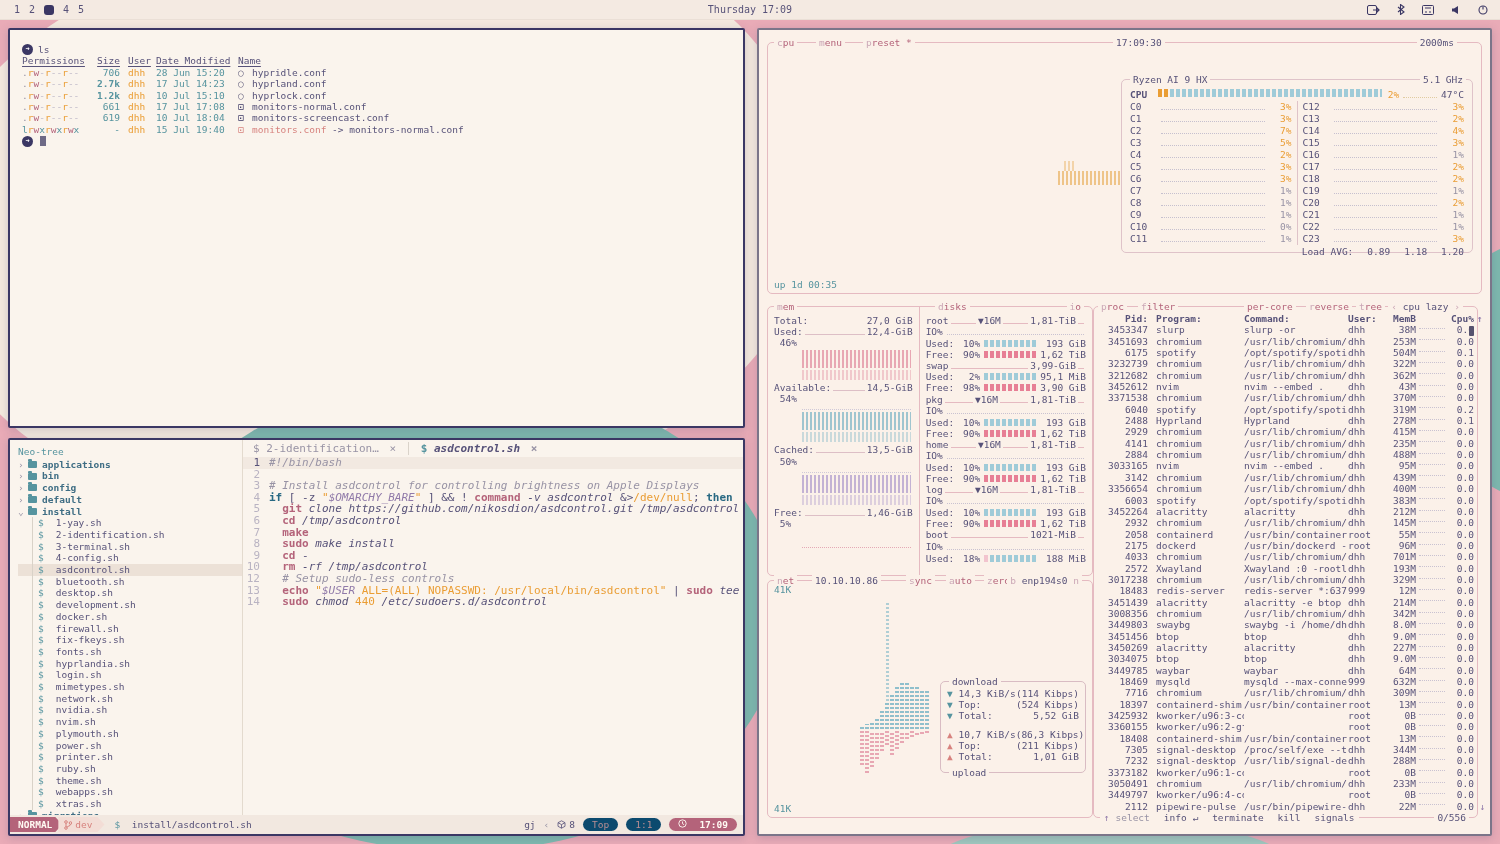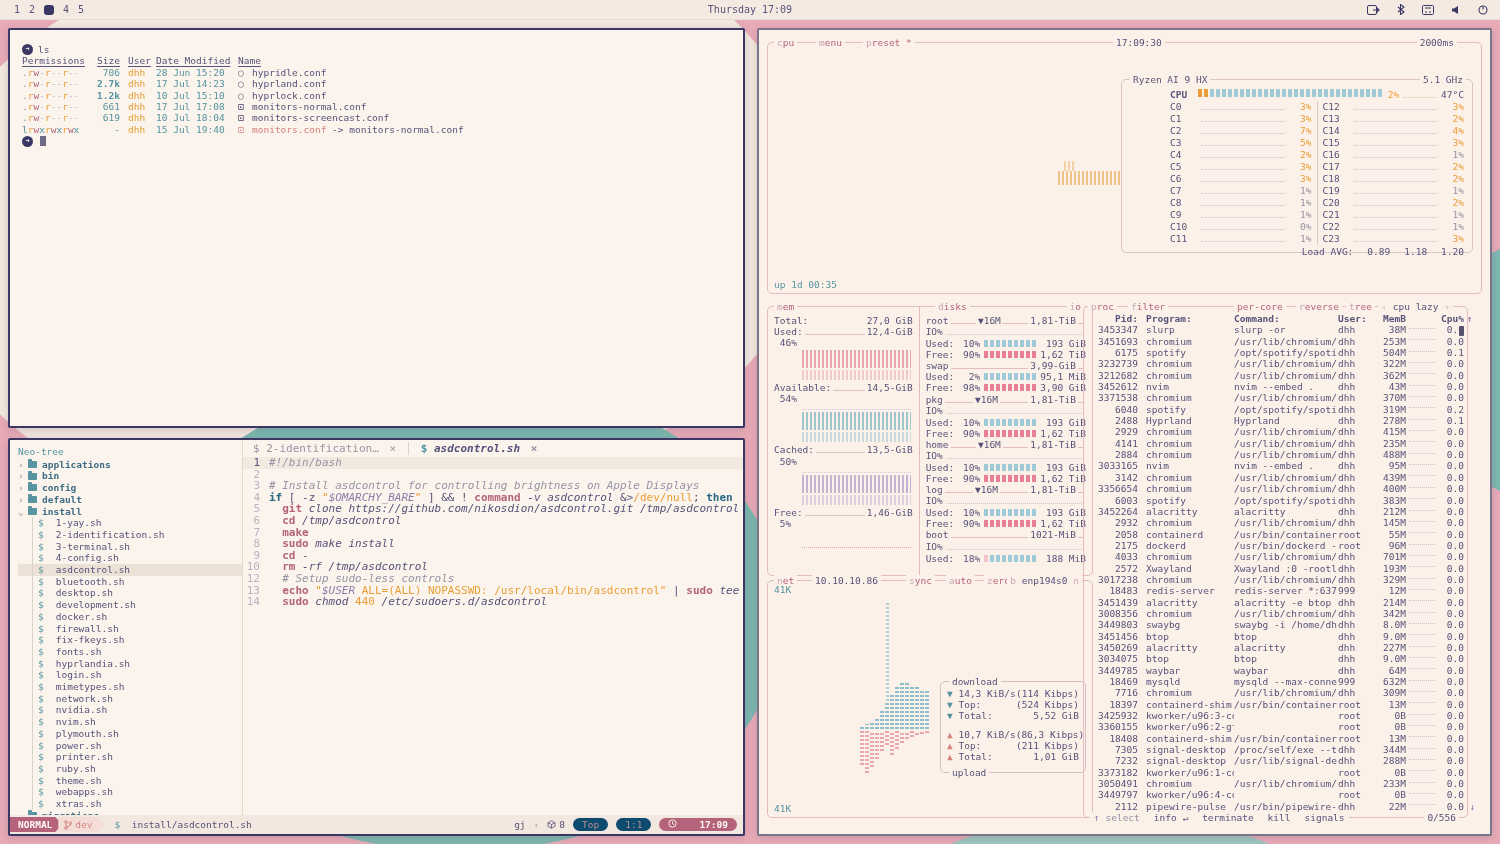--- a/index.html
+++ b/index.html
@@ -76,21 +76,21 @@
   .tk-nu{color:var(--gold);}
   
   #stl{height:19px;background:#f2e8e0;display:flex;align-items:center;font-size:9.5px;}
   #mode{background:var(--love);color:#fffaf3;font-weight:bold;padding:2px 10px 2px 8px;
         clip-path:polygon(0 0,calc(100% - 7px) 0,100% 50%,calc(100% - 7px) 100%,0 100%);}
   #branch{background:#f3ddd6;color:var(--rose);padding:2px 12px 2px 6px;display:flex;align-items:center;gap:3px;
         clip-path:polygon(0 0,calc(100% - 7px) 0,100% 50%,calc(100% - 7px) 100%,0 100%);margin-left:-4px;}
   #fileseg{margin-left:10px;} #fileseg .doll{color:var(--foam);}
   #stl-r{margin-left:auto;display:flex;align-items:center;gap:8px;margin-right:6px;}
   .pill{background:#0c4a6e;color:#b98e93;border-radius:8px;padding:1px 9px;}
-  .pill.red{background:var(--love);color:#fffaf3;display:flex;gap:22px;font-weight:bold;}
+  .pill.red{background:var(--love);color:#fffaf3;display:flex;gap:12px;font-weight:bold;}
   .dim{color:var(--muted);}
   
   #btop{position:relative;width:100%;height:100%;font-size:9.5px;line-height:11.1px;}
   .bbox{position:absolute;border:1px solid var(--pinkline);border-radius:5px;}
   .btitle{position:absolute;top:-6px;background:var(--btopbg);padding:0 3px;color:var(--love);white-space:pre;}
   .btitle .hk{color:#cba7b6;}
   .btitle.plain{color:var(--text);}
   .lfill{flex:1;height:1px;background:var(--pinkline);margin:5px 2px 0;}
   .drow{display:flex;white-space:pre;align-items:baseline;}
   .meter{display:inline-block;width:52px;height:7px;flex:none;margin:0 4px;
@@ -293,21 +293,21 @@
       <span class="btitle" style="left:95px;"><span class="hk">p</span><span>reset</span> <span>*</span></span>
       <span class="btitle plain" style="left:345px;">17:09:30</span>
       <span class="btitle plain" style="right:24px;">2000ms</span>
 
       <div style="position:absolute;left:290px;top:128px;width:62px;height:14px;
            background:repeating-linear-gradient(90deg,#eab568 0 2px,transparent 2px 4px);opacity:.75;"></div>
       <div style="position:absolute;left:296px;top:118px;width:10px;height:10px;
            background:repeating-linear-gradient(90deg,#eab568 0 2px,transparent 2px 4px);opacity:.5;"></div>
       <span style="position:absolute;left:6px;bottom:3px;color:var(--foam);">up 1d 00:35</span>
 
-      <div class="bbox" style="left:353px;top:36px;width:352px;height:174px;border-color:#dfc3c9;padding-left:40px;">
+      <div class="bbox" style="left:353px;top:36px;width:352px;height:174px;border-color:#dfc3c9;">
         <span class="btitle plain" style="left:8px;">Ryzen AI 9 HX</span>
         <span class="btitle plain" style="right:6px;">5.1 GHz</span>
         <div style="padding:8px 8px 0;">
           <div class="corerow">
             <span class="cn" style="font-weight:bold;">CPU</span>
             <span style="flex:1;height:8px;margin:1px 6px 2px 2px;
               background:repeating-linear-gradient(90deg,var(--meterteal) 0 4px,transparent 4px 6px);position:relative;">
               <span style="position:absolute;left:0;top:0;width:10px;height:8px;background:repeating-linear-gradient(90deg,var(--gold) 0 4px,transparent 4px 6px);"></span>
             </span>
             <span class="pg">2%</span>
@@ -452,21 +452,21 @@
             <div class="drow"><span style="color: rgb(86, 148, 159);">▼ </span><span>Top:</span><span style="margin-left: auto;">(524 Kibps)</span></div>
             <div class="drow"><span style="color: rgb(86, 148, 159);">▼ </span><span>Total:</span><span style="margin-left: auto;">5,52 GiB</span></div>
             <div style="height: 8px;"></div>
             <div class="drow"><span style="color: rgb(215, 130, 126);">▲ </span><span>10,7 KiB/s</span><span style="margin-left: auto;">(86,3 Kibps)</span></div>
             <div class="drow"><span style="color: rgb(215, 130, 126);">▲ </span><span>Top:</span><span style="margin-left: auto;">(211 Kibps)</span></div>
             <div class="drow"><span style="color: rgb(215, 130, 126);">▲ </span><span>Total:</span><span style="margin-left: auto;">1,01 GiB</span></div>
           </div>
       </div>
     </div>
 
-    <div class="bbox" style="left:324px;top:276px;width:385px;height:512px;">
+    <div class="bbox" style="left:334px;top:276px;width:385px;height:512px;">
       <span class="btitle" style="left:4px;"><span class="hk">p</span><span>roc</span></span>
       <span class="btitle" style="left:44px;"><span class="hk">f</span><span>ilter</span></span>
       <span class="btitle" style="left:150px;"><span>per-core</span></span>
       <span class="btitle" style="left:212px;"><span class="hk">r</span><span>everse</span></span>
       <span class="btitle" style="left:262px;"><span class="hk">t</span><span>ree</span></span>
       <span class="btitle plain" style="right:14px;"><span class="hk">‹</span> <span>cpu lazy</span> <span class="hk">›</span></span>
       <div style="padding:6px 6px 0;">
         <div class="prow phead">
           <span class="pc-pid">Pid:</span>
           <span class="pc-prog">Program:</span>

